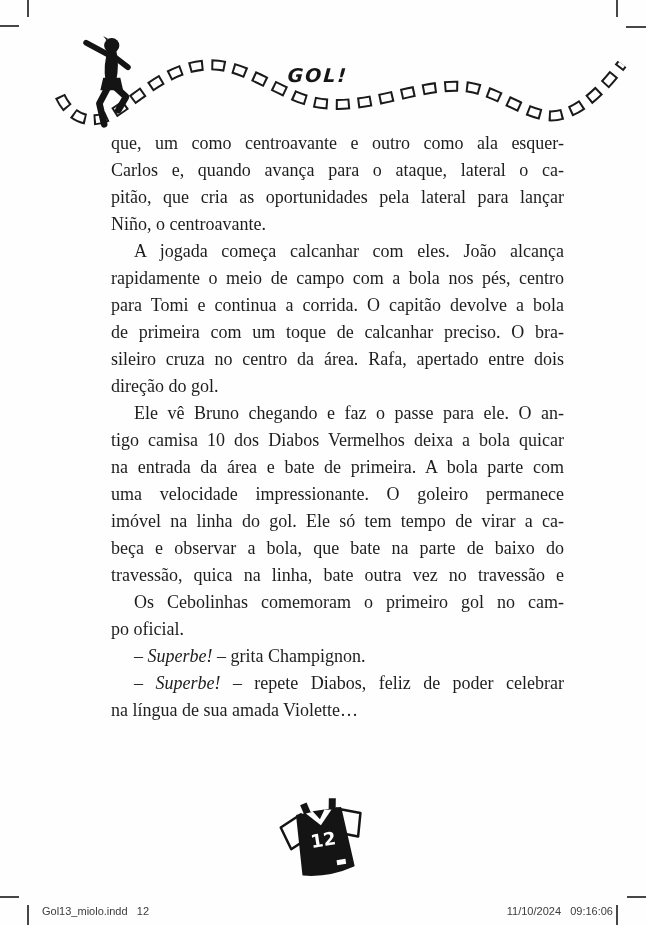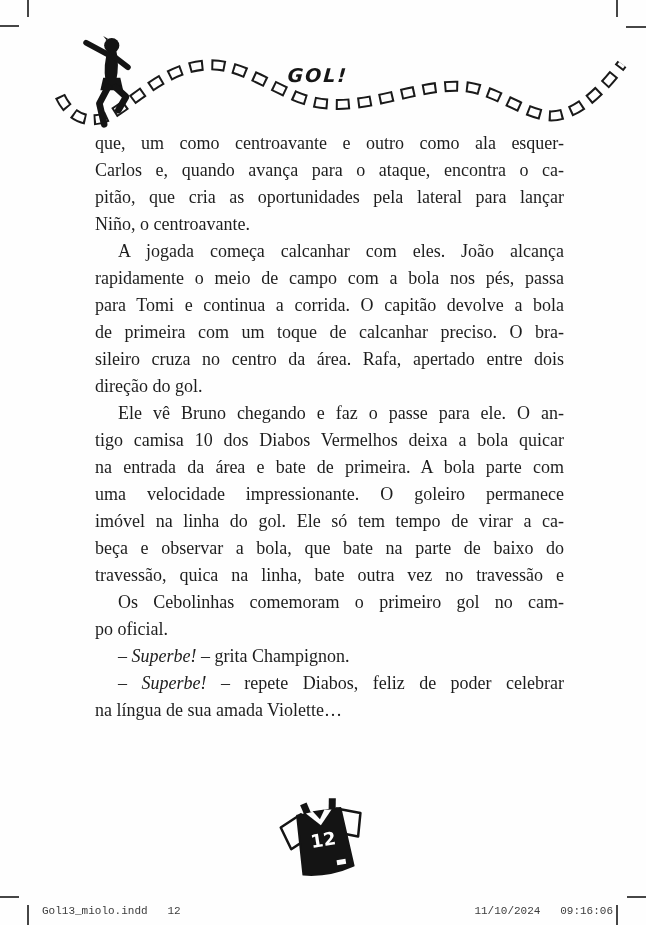--- a/index.html
+++ b/index.html
@@ -25,31 +25,31 @@
     position:absolute; left:268px; top:64px; width:100px;
     text-align:center; font-family:"DejaVu Sans","Liberation Sans",sans-serif;
     font-weight:bold; font-style:italic; font-size:19px; letter-spacing:2px;
     color:#161616; transform:skewX(-4deg);
   }
 
   .textblock {
     position:absolute; left:95px; top:130px; width:469px;
     font-size:18px; line-height:27px; color:#1d1d1d;
   }
-  .ln   { height:27px; overflow:hidden; text-align:left; }
+  .ln   { height:27px; overflow:hidden; text-align:left;margin-left:16px; }
   .just { text-align:justify; text-align-last:justify; }
   .just::after { content:""; display:inline-block; width:100%; height:0; }
   .ind  { text-indent:23px; }
   em    { }
 
   .jersey-art { position:absolute; left:277px; top:796px; width:94px; height:98px; }
 
   .footer-note {
     position:absolute; top:905px;
-    font-family:Liberation Mono, monospace;
+    font-family:Liberation Sans, sans-serif;
     font-size:11px; color:#3c3c3c; white-space:pre;
   }
   .footer-left  { left:42px; }
   .footer-right { right:33px; }
 </style>
 </head>
 <body>
 
 <div class="page">
 
@@ -77,26 +77,26 @@
       <path d="M26 44 L44 44 L47 57 L23 57 Z" stroke="none"></path>
       <path d="M31 54 L22 71 L27 93" stroke-width="7" stroke-linecap="round" stroke-linejoin="round" fill="none"></path>
       <path d="M39 54 L50 64 L42 78" stroke-width="7" stroke-linecap="round" stroke-linejoin="round" fill="none"></path>
     </g>
   </svg>
 
   <div class="page-title">GOL!</div>
 
   <div class="textblock">
     <div class="ln just">que, um como centroavante e outro como ala esquer-</div>
-    <div class="ln just">Carlos e, quando avança para o ataque, encontra o ca-</div>
+    <div class="ln just">Carlos e, quando avança para o ataque, lateral o ca-</div>
     <div class="ln just">pitão, que cria as oportunidades pela lateral para lançar</div>
     <div class="ln">Niño, o centroavante.</div>
 
     <div class="ln just ind">A jogada começa calcanhar com eles. João alcança</div>
-    <div class="ln just">rapidamente o meio de campo com a bola nos pés, passa</div>
+    <div class="ln just">rapidamente o meio de campo com a bola nos pés, centro</div>
     <div class="ln just">para Tomi e continua a corrida. O capitão devolve a bola</div>
     <div class="ln just">de primeira com um toque de calcanhar preciso. O bra-</div>
     <div class="ln just">sileiro cruza no centro da área. Rafa, apertado entre dois</div>
     <div class="ln">direção do gol.</div>
 
     <div class="ln just ind">Ele vê Bruno chegando e faz o passe para ele. O an-</div>
     <div class="ln just">tigo camisa 10 dos Diabos Vermelhos deixa a bola quicar</div>
     <div class="ln just">na entrada da área e bate de primeira. A bola parte com</div>
     <div class="ln just">uma velocidade impressionante. O goleiro permanece</div>
     <div class="ln just">imóvel na linha do gol. Ele só tem tempo de virar a ca-</div>

